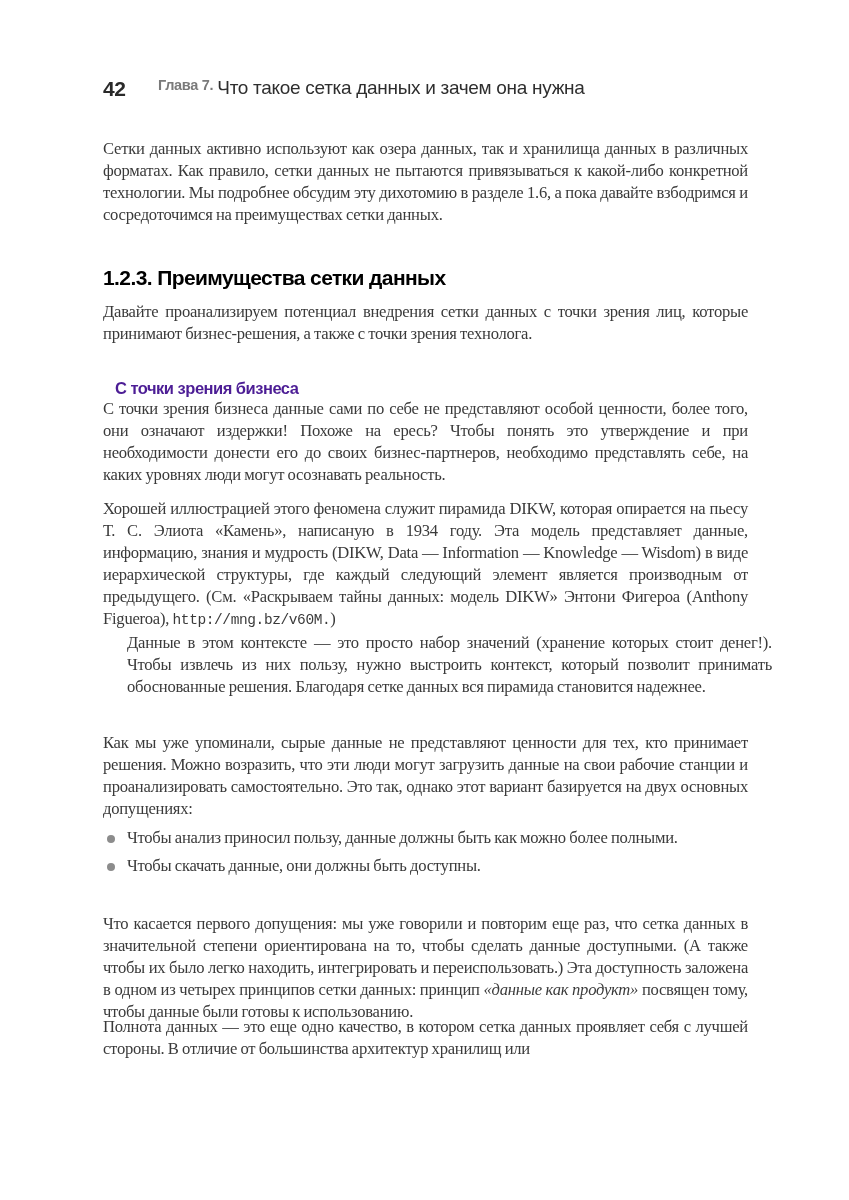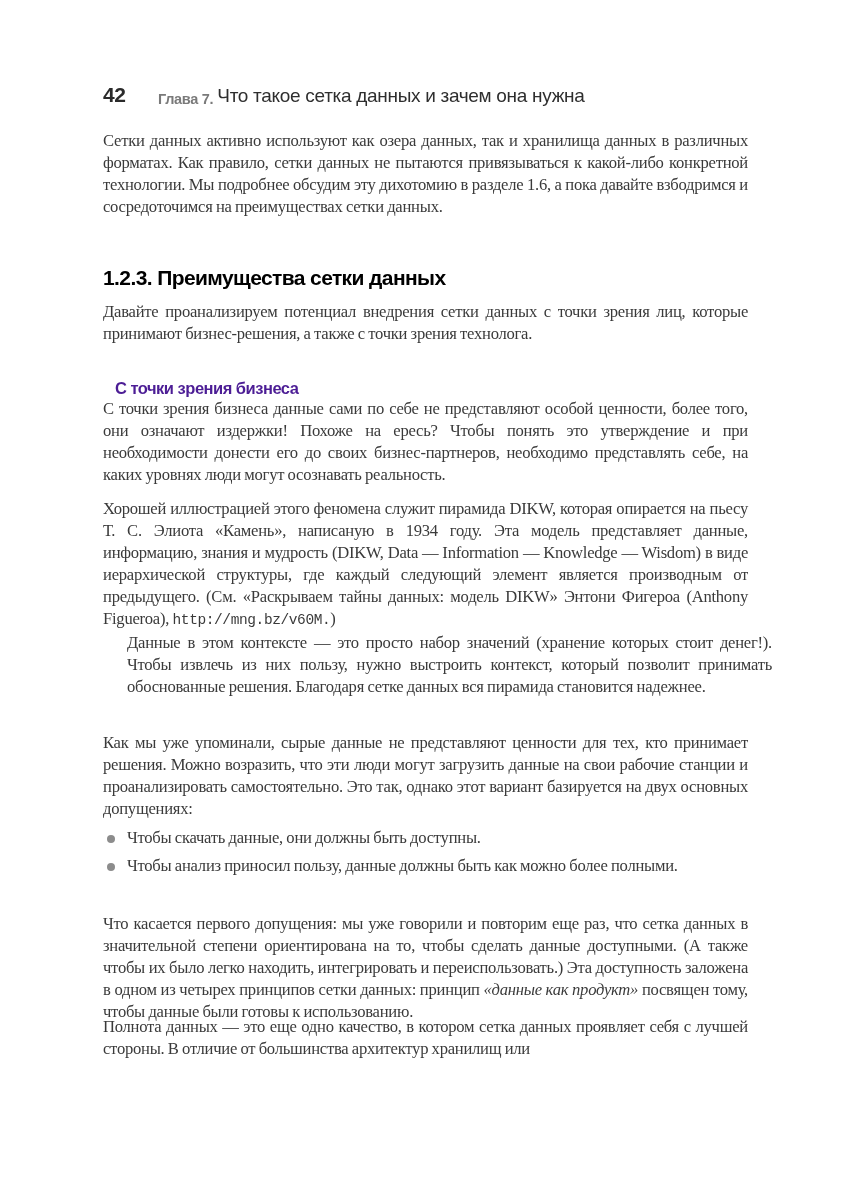--- a/index.html
+++ b/index.html
@@ -1,18 +1,18 @@
 <!DOCTYPE html>
 <html><head>
 <meta charset="utf-8">
 <style>
   html, body { margin: 0; padding: 0; background: #ffffff; }
   body { width: 849px; height: 1200px; position: relative; overflow: hidden; color: #2b2b2b; }
   .page { position: absolute; left: 103px; top: 0; width: 645px; }
-  .running-head { position: absolute; top: 77px; left: 0; height: 30px; display: flex; align-items: flex-end; font-family: "Liberation Sans", sans-serif; }
+  .running-head { position: absolute; top: 77px; left: 0; height: 30px; display: flex; align-items: flex-start; font-family: "Liberation Sans", sans-serif; }
   .page-num { font-size: 21px; font-weight: bold; color: #2a2a2a; width: 55px; letter-spacing: -0.5px; }
   .chapter-label { font-size: 14.5px; font-weight: bold; color: #7a7a7a; margin-right: 4px; letter-spacing: -0.3px; }
   .chapter-title { font-size: 19px; color: #2e2e2e; letter-spacing: -0.3px; }
   .body-text { font-family: "Liberation Serif", serif; font-size: 16.6px; line-height: 22px; color: #3a3a3a; text-align: justify; margin: 0; letter-spacing: -0.25px; word-spacing: -0.5px; }
   .p { position: absolute; left: 0; width: 645px; }
   h2.section-title { position: absolute; left: 0; top: 266px; margin: 0; font-family: "Liberation Sans", sans-serif; font-size: 21px; font-weight: bold; color: #000000; letter-spacing: -0.6px; }
   h3.subsection-title { position: absolute; left: 0; top: 367px; margin: 12px; font-family: "Liberation Sans", sans-serif; font-size: 16.5px; font-weight: bold; color: #4c1d95; letter-spacing: -0.5px; }
   .url { font-family: Liberation Mono, monospace; font-size: 14.5px; letter-spacing: -0.4px; }
   .italic { font-style: italic; }
   ul.bullets { position: absolute; left: 0; top: 827px; width: 645px; margin: 0; padding: 0; list-style: none; }
@@ -23,38 +23,38 @@
 <body>
 
 <div class="page">
 
   <div class="running-head">
     <span class="page-num">42</span>
     <span class="chapter-label">Глава 7.</span>
     <span class="chapter-title">Что такое сетка данных и зачем она нужна</span>
   </div>
 
-  <p class="body-text p" style="top:130px;">Сетки данных активно используют как озера данных, так и хранилища данных в различных форматах. Как правило, сетки данных не пытаются привязываться к какой-либо конкретной технологии. Мы подробнее обсудим эту дихотомию в разделе 1.6, а пока давайте взбодримся и сосредоточимся на преимуществах сетки данных.</p>
+  <p class="body-text p" style="top:138px;">Сетки данных активно используют как озера данных, так и хранилища данных в различных форматах. Как правило, сетки данных не пытаются привязываться к какой-либо конкретной технологии. Мы подробнее обсудим эту дихотомию в разделе 1.6, а пока давайте взбодримся и сосредоточимся на преимуществах сетки данных.</p>
 
   <h2 class="section-title">1.2.3. Преимущества сетки данных</h2>
 
   <p class="body-text p" style="top:301px;">Давайте проанализируем потенциал внедрения сетки данных с точки зрения лиц, которые принимают бизнес-решения, а также с точки зрения технолога.</p>
 
   <h3 class="subsection-title">С точки зрения бизнеса</h3>
 
   <p class="body-text p" style="top:398px;">С точки зрения бизнеса данные сами по себе не представляют особой ценности, более того, они означают издержки! Похоже на ересь? Чтобы понять это утверждение и при необходимости донести его до своих бизнес-партнеров, необходимо представлять себе, на каких уровнях люди могут осознавать реальность.</p>
 
   <p class="body-text p" style="top:498px;"><span>Хорошей иллюстрацией этого феномена служит пирамида DIKW, которая опирается на пьесу Т. С. Элиота «Камень», написаную в 1934 году. Эта модель представляет данные, информацию, знания и мудрость (DIKW, Data — Information — Knowledge — Wisdom) в виде иерархической структуры, где каждый следующий элемент является производным от предыдущего. (См. «Раскрываем тайны данных: модель DIKW» Энтони Фигероа (Anthony Figueroa), </span><span class="url">http://mng.bz/v60M.</span><span>)</span></p>
 
   <p class="body-text p" style="top:632px;margin-left:24px;">Данные в этом контексте — это просто набор значений (хранение которых стоит денег!). Чтобы извлечь из них пользу, нужно выстроить контекст, который позволит принимать обоснованные решения. Благодаря сетке данных вся пирамида становится надежнее.</p>
 
   <p class="body-text p" style="top:732px;">Как мы уже упоминали, сырые данные не представляют ценности для тех, кто принимает решения. Можно возразить, что эти люди могут загрузить данные на свои рабочие станции и проанализировать самостоятельно. Это так, однако этот вариант базируется на двух основных допущениях:</p>
 
   <ul class="bullets body-text">
+    <li><span class="bullet-dot"></span><span>Чтобы анализ приносил пользу, данные должны быть как можно более полными.</span></li>
     <li><span class="bullet-dot"></span><span>Чтобы скачать данные, они должны быть доступны.</span></li>
-    <li><span class="bullet-dot"></span><span>Чтобы анализ приносил пользу, данные должны быть как можно более полными.</span></li>
   </ul>
 
   <p class="body-text p" style="top:913px;"><span>Что касается первого допущения: мы уже говорили и повторим еще раз, что сетка данных в значительной степени ориентирована на то, чтобы сделать данные доступными. (А также чтобы их было легко находить, интегрировать и переиспользовать.) Эта доступность заложена в одном из четырех принципов сетки данных: принцип </span><span class="italic">«данные как продукт»</span><span> посвящен тому, чтобы данные были готовы к использованию.</span></p>
 
   <p class="body-text p" style="top:1016px;">Полнота данных — это еще одно качество, в котором сетка данных проявляет себя с лучшей стороны. В отличие от большинства архитектур хранилищ или</p>
 
 </div>
 
 </body></html>

